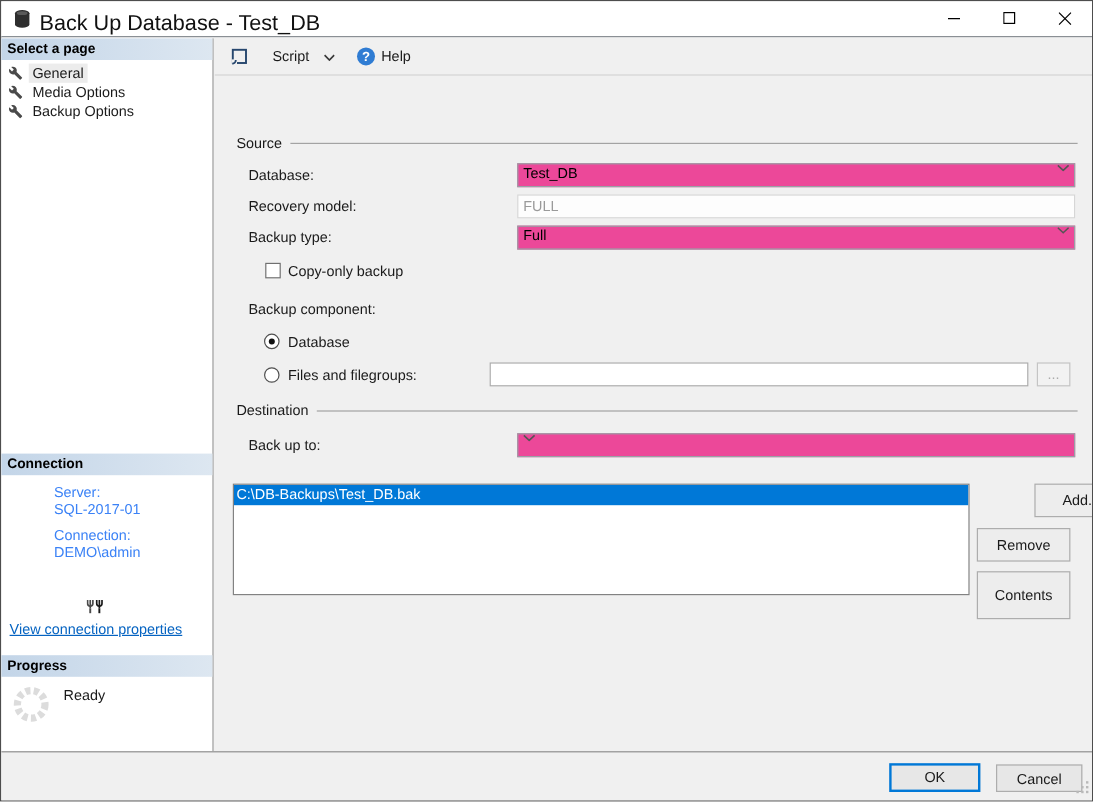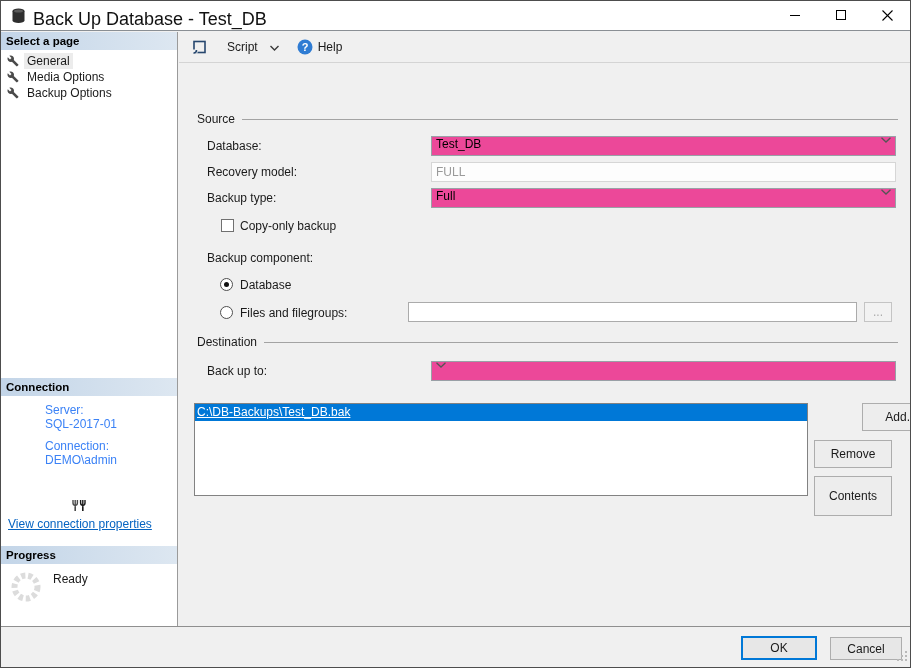--- a/index.html
+++ b/index.html
@@ -74,21 +74,21 @@
   .inline-label { position:absolute; height:16px; line-height:16px; }
 
   .btn {
     position:absolute; background:#ededed; border:1px solid #adadad;
     display:flex; align-items:center; justify-content:center; color:#1a1a1a; cursor:pointer;
   }
   .btn.disabled { color:#ababab; background:#f2f2f2; border-color:#c4c4c4; }
 
   .listbox { position:absolute; background:#fff; border:1px solid #828282; overflow:hidden; }
   .list-item { height:17px; line-height:17px; padding-left:2px; }
-  .list-item.selected { background:#0078d7; color:#fff;text-decoration:underline; }
+  .list-item.selected { background:#0078d7; color:#fff; }
 
   
   .footer {
     position:absolute; left:0; bottom:0; width:909px; height:41px;
     background:#f0f0f0; border-top:1px solid #8f8f8f;
   }
   .footer .btn-ok { left:740px; top:9px; width:76px; height:24px; border:2px solid #0078d7; background:#e7e7e7; }
   .footer .btn-cancel { left:829px; top:10px; width:72px; height:23px; background:#e7e7e7; }
   .grip { position:absolute; right:2px; bottom:2px; }
 </style>

